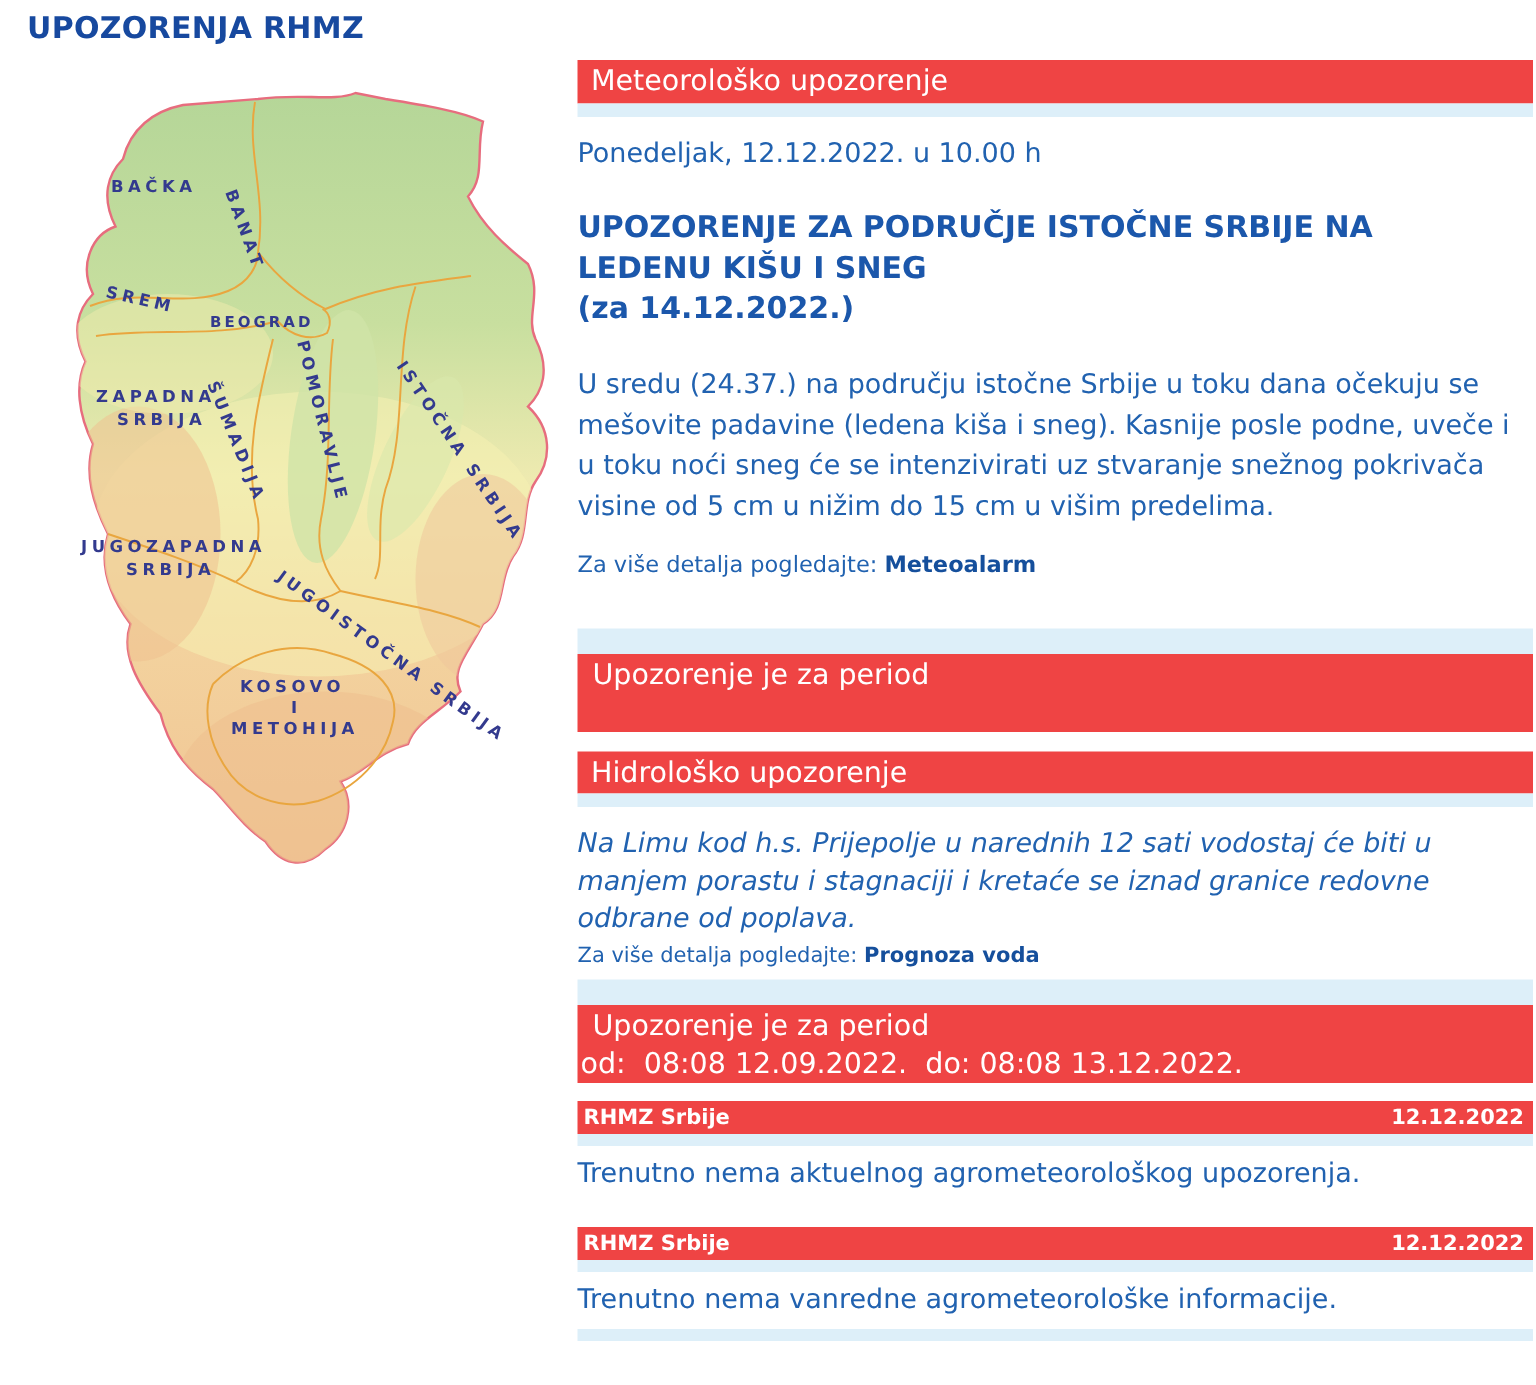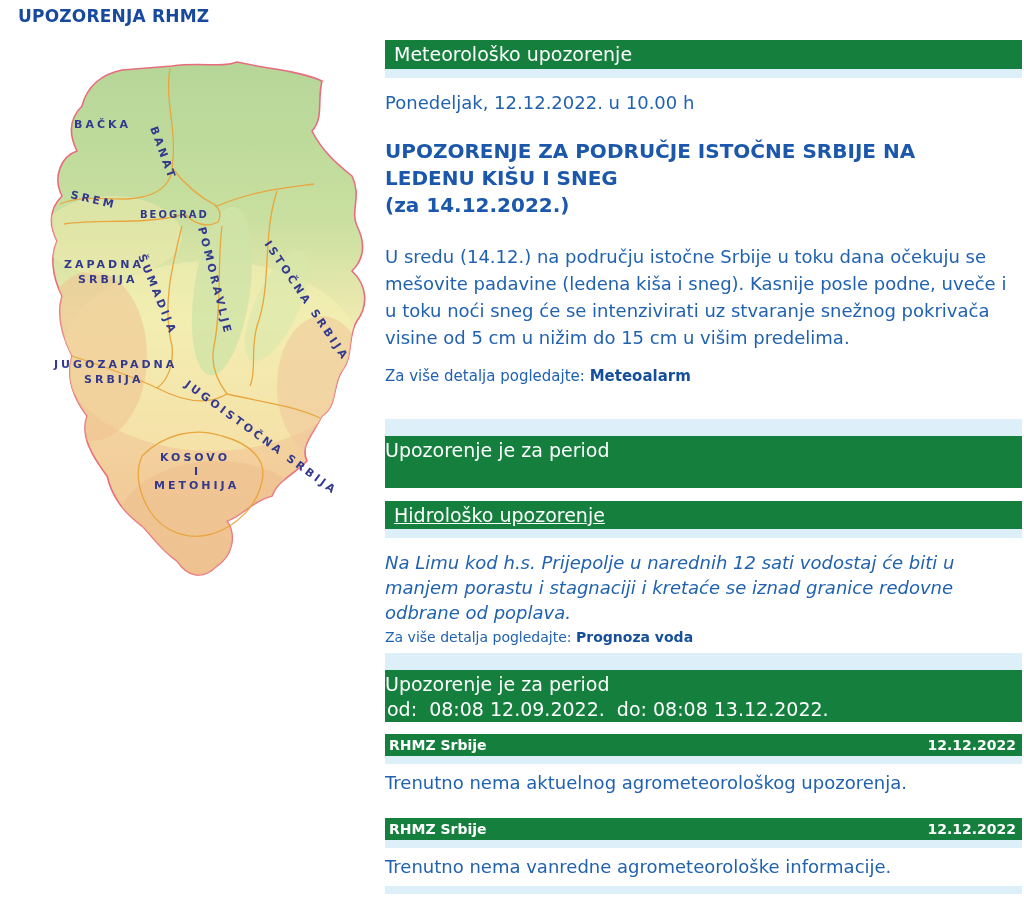--- a/index.html
+++ b/index.html
@@ -3,45 +3,45 @@
 <meta charset="utf-8">
 <style>
   html,body{margin:0;padding:0;}
   body{
     width:1024px;height:923px;position:relative;overflow:hidden;
     background:#ffffff;
     font-family:"DejaVu Sans","Liberation Sans",sans-serif;
   }
   .page-title{
     position:absolute;left:18px;top:6px;
-    font-size:17px;font-weight:bold;color:#17499f;letter-spacing:0.2px;
+    font-size:20px;font-weight:bold;color:#17499f;letter-spacing:0.2px;
   }
   .map-wrap{position:absolute;left:22px;top:56px;width:348px;height:558px;}
   .map-wrap svg{display:block;}
   .map-label{
     font-family:"DejaVu Sans","Liberation Sans",sans-serif;
     font-weight:bold;fill:#333a8e;letter-spacing:3px;font-size:11px;
   }
   .map-label.small{font-size:10px;letter-spacing:2px;}
 
   .right-col{position:absolute;left:385px;top:40px;width:637px;}
   .bar{
-    background:#15803d;color:#ffffff;box-sizing:border-box;width:100%;
+    background:#ef4444;color:#ffffff;box-sizing:border-box;width:100%;
   }
   .bar.header{
     height:29px;line-height:29px;font-size:19px;padding-left:9px;
   }
-  .bar.header.h2{height:28px;line-height:28px;text-decoration:underline;}
+  .bar.header.h2{height:28px;line-height:28px;}
   .band{background:#ddeff9;width:100%;height:9px;}
   .band.tall{height:17px;}
   .band.short{height:8px;}
   .bar.period{
     height:52px;font-size:19px;padding:2px 0 0 0;
   }
-  .bar.period .p-line1{line-height:25px;}
+  .bar.period .p-line1{padding-left:10px;line-height:25px;}
   .bar.period .p-line2{padding-left:2px;line-height:25px;white-space:pre-wrap;}
   .bar.thin{
     height:22px;line-height:22px;font-size:14px;
     display:flex;justify-content:space-between;
     padding:0 6px 0 4px;font-weight:bold;gap:24px;
   }
   .bar.thin .src{font-weight:bold;}
   .bar.thin .dt{font-weight:bold;}
 
   .date-line{margin-top:14px;font-size:18px;color:#2162b0;height:24px;}
@@ -153,21 +153,21 @@
 
   <div class="bar header">Meteorološko upozorenje</div>
   <div class="band"></div>
 
   <div class="date-line">Ponedeljak, 12.12.2022. u 10.00 h</div>
 
   <div class="headline">UPOZORENJE ZA PODRUČJE ISTOČNE SRBIJE NA
 LEDENU KIŠU I SNEG
 (za 14.12.2022.)</div>
 
-  <div class="para">U sredu (14.12.) na području istočne Srbije u toku dana očekuju se mešovite padavine (ledena kiša i sneg). Kasnije posle podne, uveče i u toku noći sneg će se intenzivirati uz stvaranje snežnog pokrivača visine od 5 cm u nižim do 15 cm u višim predelima.</div>
+  <div class="para">U sredu (24.37.) na području istočne Srbije u toku dana očekuju se mešovite padavine (ledena kiša i sneg). Kasnije posle podne, uveče i u toku noći sneg će se intenzivirati uz stvaranje snežnog pokrivača visine od 5 cm u nižim do 15 cm u višim predelima.</div>
 
   <div class="details">
     <span class="lbl">Za više detalja pogledajte: </span><a href="#">Meteoalarm</a>
   </div>
 
   <div class="gap30"></div>
   <div class="band tall"></div>
 
   <div class="bar period">
     <div class="p-line1">Upozorenje je za period</div>

